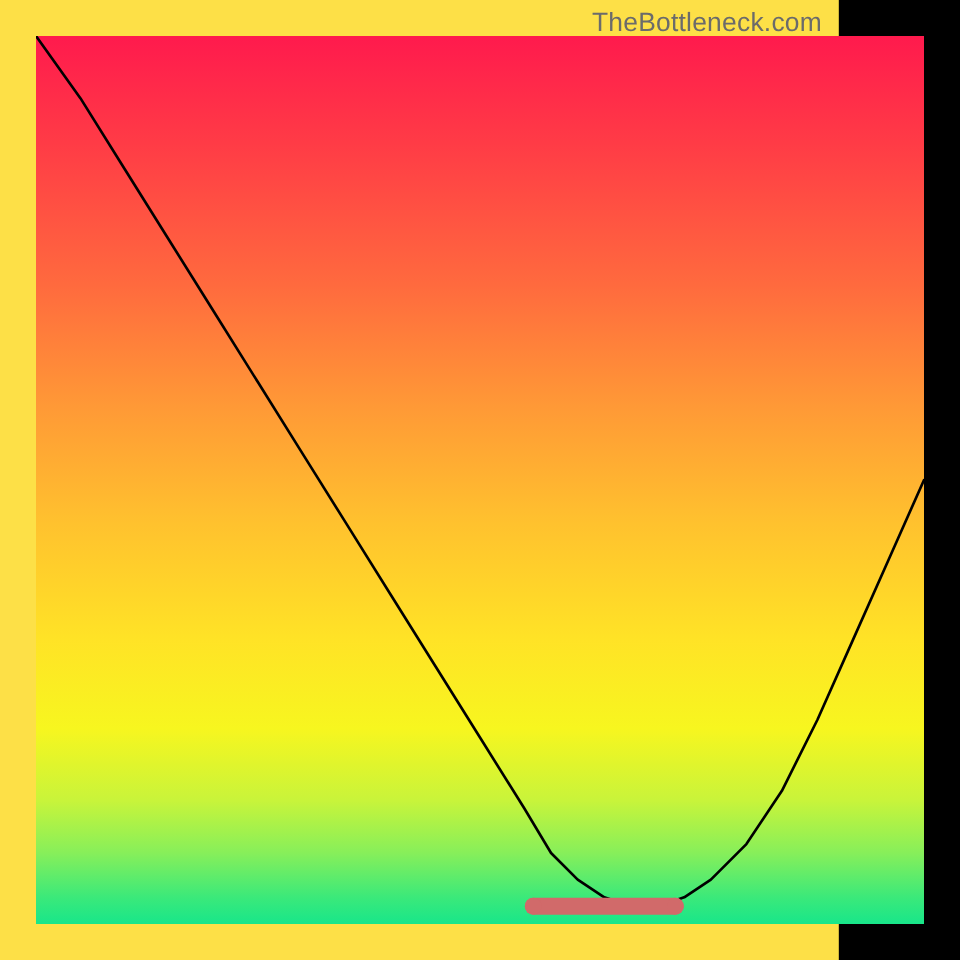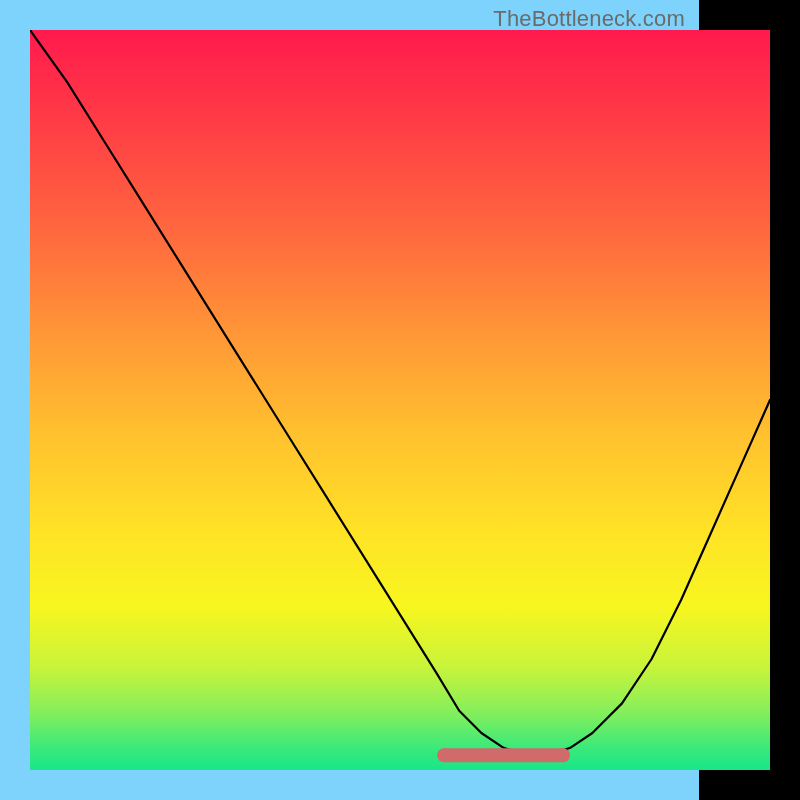--- a/index.html
+++ b/index.html
@@ -7,21 +7,21 @@
     padding: 0;
     width: 800px;
     height: 800px;
     background: #000;
     overflow: hidden;
   }
   .frame {
     position: relative;
     width: 699px;
     height: 800px;
-    background: #7dd3fc;
+    background: #fde047;
   }
   .watermark {
     position: absolute;
     top: 6px;
     right: 14px;
     color: #6b6b6b;
     font-family: Arial, Helvetica, sans-serif;
     font-size: 22px;
     letter-spacing: 0.2px;
     z-index: 10;

